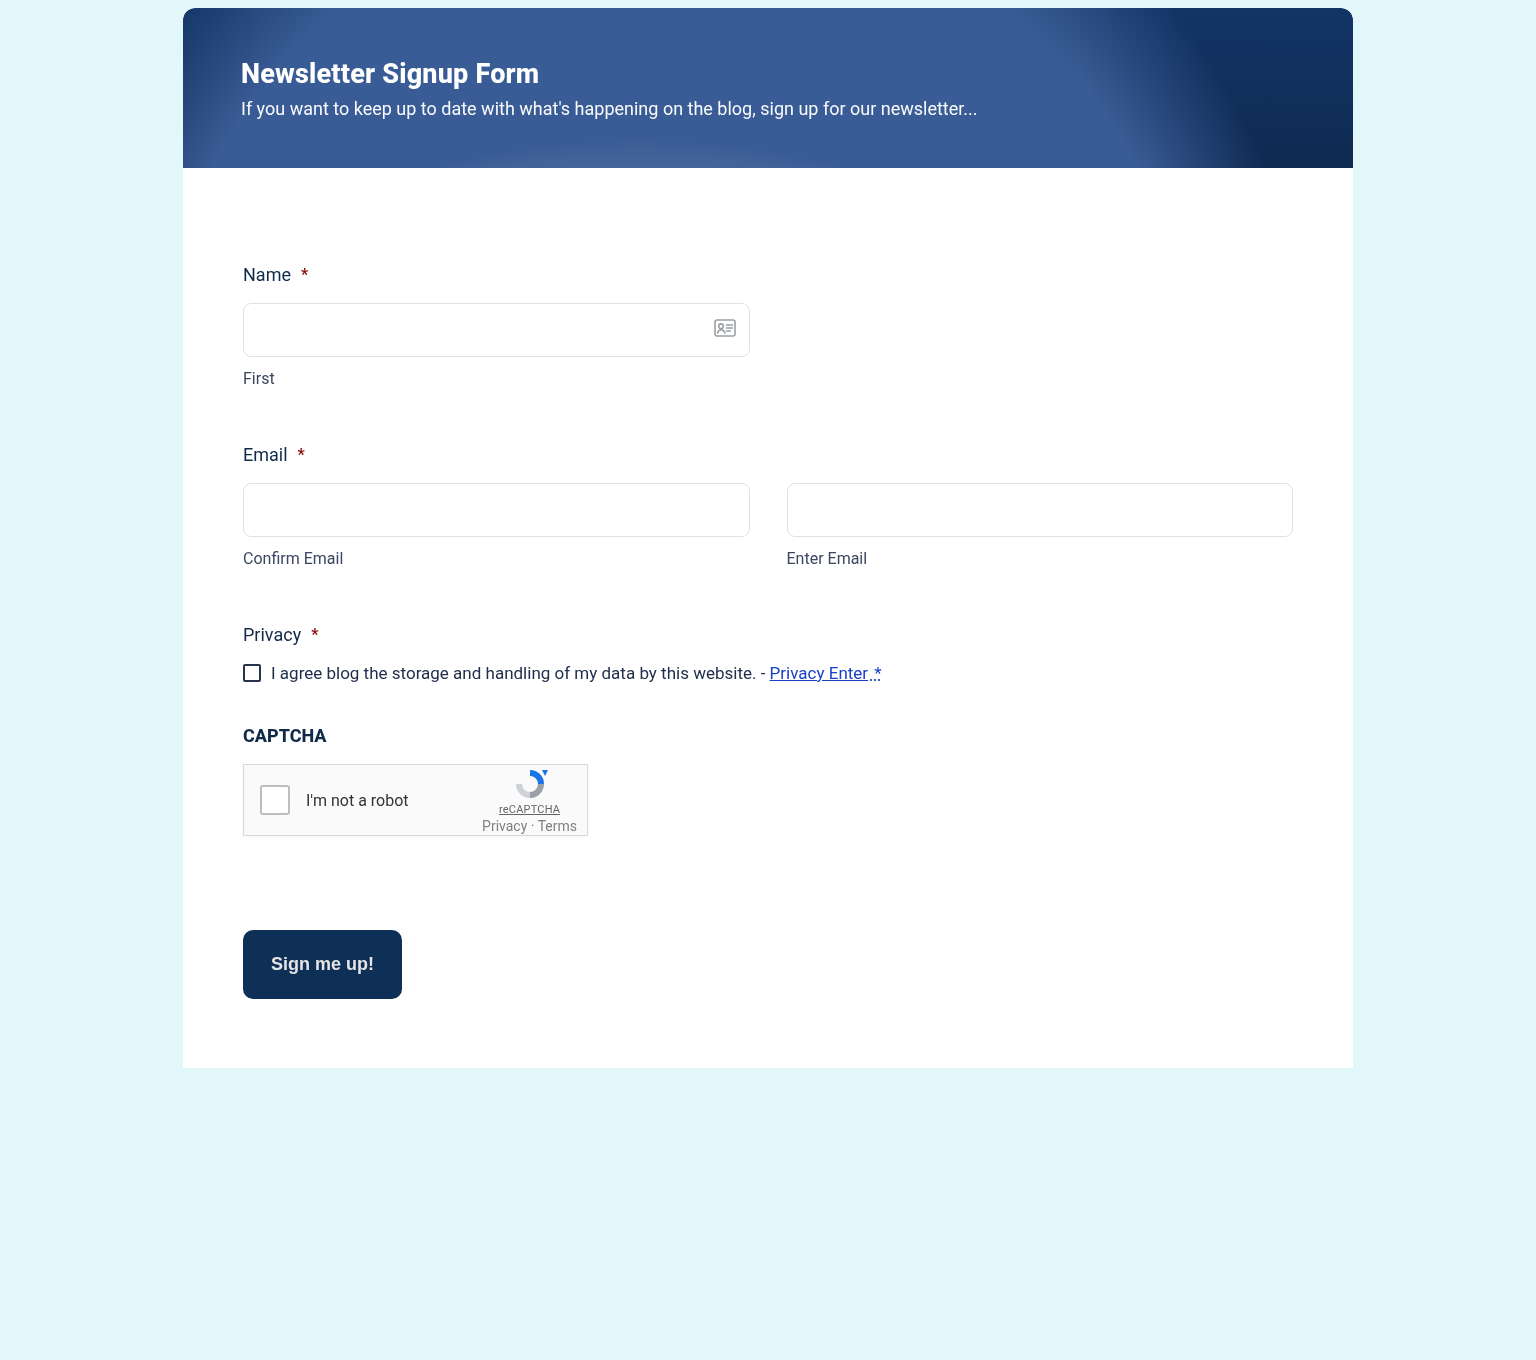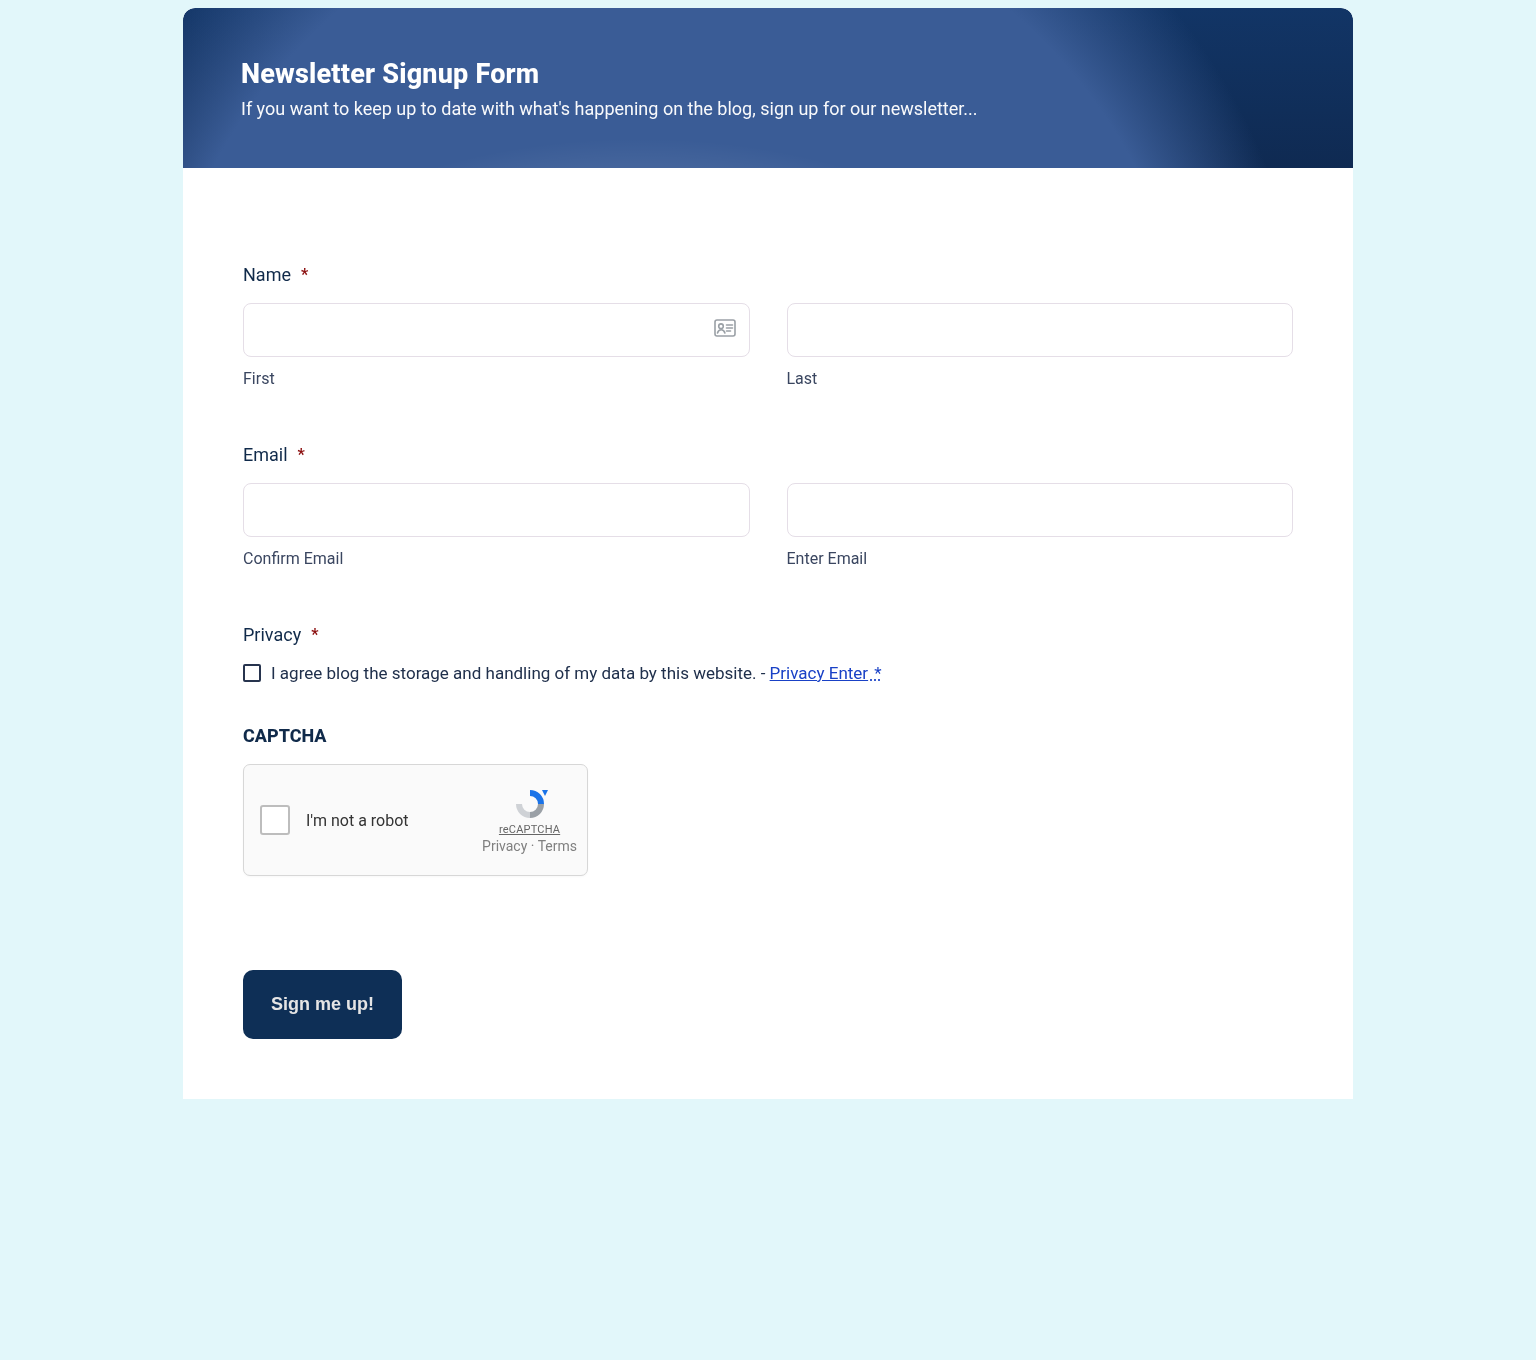--- a/index.html
+++ b/index.html
@@ -78,22 +78,22 @@
     }
     .privacy-text { font-size:17px; color:#20304c; }
     .privacy-row { display:flex; align-items:center; gap:10px; margin-top:18px;}
     .checkbox {
       width:18px; height:18px; border:2px solid #27344e; border-radius:2px; background:#fff;
     }
     .link { color:#1941c6; text-decoration: underline; }
     .link-star { color:#1941c6; text-decoration: underline dotted; margin-left:2px;}
     .captcha-label { font-weight:800; font-size:18px; color:#102a4a; margin-bottom:18px; }
     .recaptcha {
-      width: 345px; height: 112px;
-      border:1px solid #d7d7d7; border-radius:7px;
+      width: 345px; height: 72px;
+      border:1px solid #d7d7d7; border-radius:0;
       background:#fafafa;
       display:flex; align-items:center; justify-content:space-between;
       padding: 0 10px 0 16px;
       box-shadow: 0 1px 2px rgba(0,0,0,.03);
     }
     .recaptcha-left{ display:flex; align-items:center; gap:16px; }
     .recaptcha-check{
       width:30px; height:30px; border:2px solid #bdbdbd; border-radius:3px; background:#fff;
     }
     .recaptcha-text{ font-size:16px; color:#333; }
@@ -141,26 +141,20 @@
                 <circle cx="7" cy="7.2" r="2.3" stroke="#9aa0a6" stroke-width="1.6"></circle>
                 <path d="M3.5 14c.6-2 2.2-3.2 3.7-3.2S10.3 12 10.9 14" stroke="#9aa0a6" stroke-width="1.6" fill="none" stroke-linecap="round"></path>
                 <line x1="12.5" y1="6" x2="18.5" y2="6" stroke="#9aa0a6" stroke-width="1.6" stroke-linecap="round"></line>
                 <line x1="12.5" y1="9" x2="18.5" y2="9" stroke="#9aa0a6" stroke-width="1.6" stroke-linecap="round"></line>
                 <line x1="12.5" y1="12" x2="16.5" y2="12" stroke="#9aa0a6" stroke-width="1.6" stroke-linecap="round"></line>
               </svg>
             </span>
           </div>
           <div class="sub-label">First</div>
         </div>
-        <div>
-          <div class="input-wrap">
-            <input class="text-input" type="text" value="" style="">
-          </div>
-          <div class="sub-label">Last</div>
-        </div>
       </div>
     </section>
 
     
     <section class="field-group">
       <div class="label-row">
         <span class="field-label">Email</span>
         <span class="req">*</span>
       </div>
       <div class="two-col">

